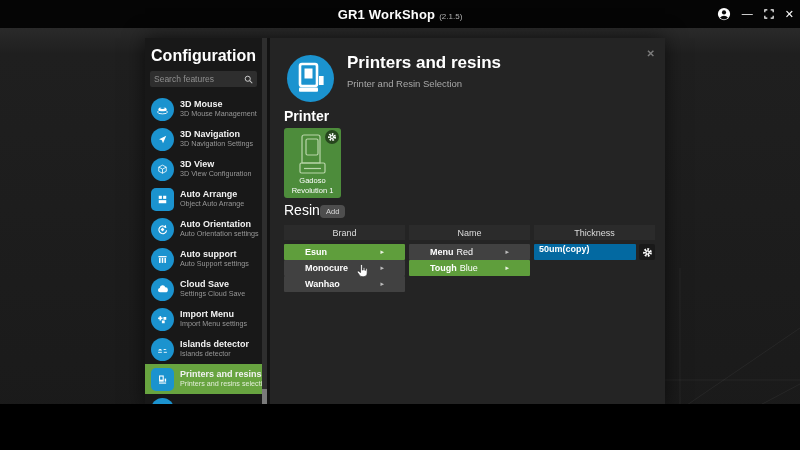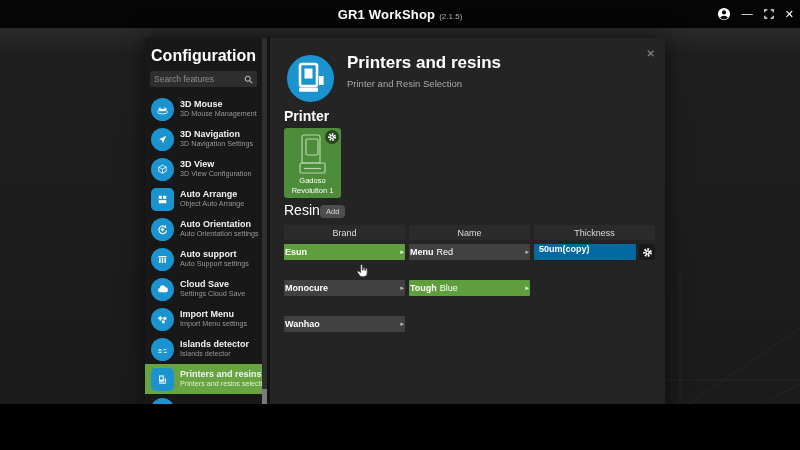--- a/index.html
+++ b/index.html
@@ -59,21 +59,21 @@
   .card-art{position:absolute;left:8px;top:4px;}
   .card-labels{position:absolute;left:0;bottom:2px;width:100%;text-align:center;color:#fff;font-size:7.5px;line-height:1.35;}
 
   .resin-heading{position:absolute;left:14px;top:164px;color:#fff;font-size:14px;font-weight:normal;}
   .add-btn{position:absolute;left:50px;top:167px;background:#4e4e4e;color:#d8d8d8;font-size:7.5px;padding:2px 6px;border-radius:4px;cursor:pointer;}
 
   
   .resin-table{position:absolute;left:14px;top:187px;width:371px;display:flex;gap:4px;}
   .col{flex:1;min-width:0;}
   .col-header{height:15px;background:#2b2b2b;color:#dcdcdc;font-size:9px;display:flex;align-items:center;justify-content:center;margin-bottom:4px;}
-  .cell{height:16px;margin-bottom:20px;background:#414141;border-radius:1px;display:flex;align-items:center;padding:0 1px;cursor:pointer;}
+  .cell{height:16px;margin-bottom:0;background:#414141;border-radius:1px;display:flex;align-items:center;padding:0 21px;cursor:pointer;}
   .cell .lbl{flex:1;min-width:0;color:#fff;font-size:9px;font-weight:bold;white-space:nowrap;overflow:hidden;}
   .cell .lbl .rest{font-weight:normal;margin-left:3px;}
   .cell .arr{font-size:7px;color:#bdbdbd;flex:none;}
   .cell.sel{background:#5f9e3c;}
   .cell.sel .arr{color:#eaf2e2;}
   .thick-row{display:flex;gap:3px;margin-bottom:4px;}
   .thick-cell{flex:1;min-width:0;height:16px;background:#0369a1;border-radius:1px;display:flex;align-items:flex-start;padding:0 5px;cursor:pointer;}
   .thick-cell .lbl{color:#fff;font-size:9px;font-weight:bold;white-space:nowrap;}
   .gear-btn{width:16px;height:16px;flex:none;background:#191919;border-radius:2px;display:flex;align-items:center;justify-content:center;cursor:pointer;}
 

